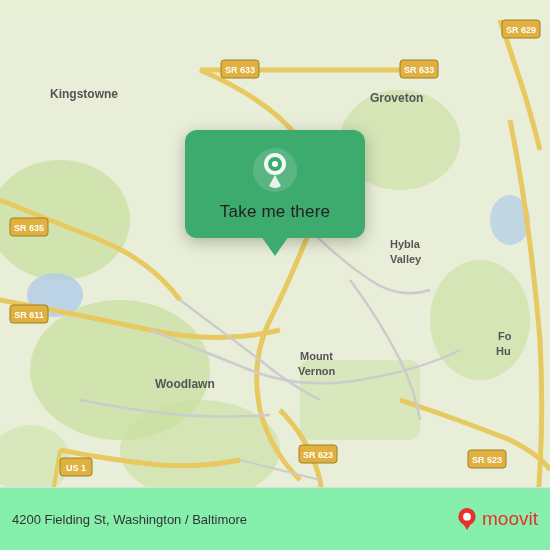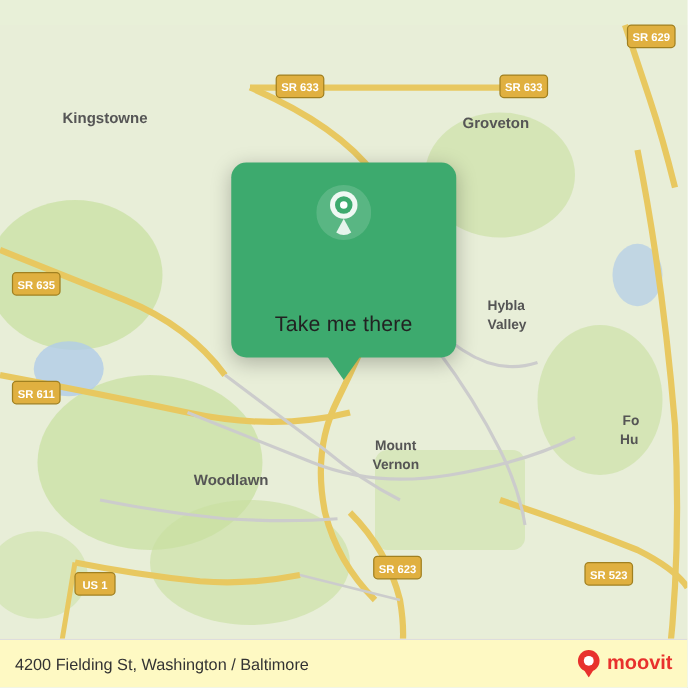--- a/index.html
+++ b/index.html
@@ -24,22 +24,22 @@
     #map-bg {
       position: absolute;
       top: 0; left: 0;
       width: 100%; height: 100%;
     }
 
     
     #bottom-bar {
       position: absolute;
       bottom: 0; left: 0; right: 0;
-      background: #fef9c3;
-      padding: 8px 12px;
+      background: #86efac;
+      padding: 20px 12px;
       display: flex;
       align-items: center;
       justify-content: space-between;
       border-top: 1px solid #ddd;
       z-index: 10;
     }
 
     #address-text {
       font-size: 13px;
       color: #333;
@@ -50,22 +50,22 @@
       align-items: center;
       gap: 4px;
     }
 
     #moovit-logo-pin {
       width: 22px;
       height: 22px;
     }
 
     #moovit-text {
-      font-size: 16px;
-      font-weight: bold;
+      font-size: 19px;
+      font-weight: normal;
       color: #e8312d;
     }
 
     
     #copyright {
       position: absolute;
       bottom: 38px;
       left: 8px;
       font-size: 10px;
       color: #666;
@@ -82,21 +82,20 @@
       transform: translateX(-50%);
       background: #3daa6e;
       border-radius: 12px;
       padding: 18px 28px 16px 28px;
       display: flex;
       flex-direction: column;
       align-items: center;
       z-index: 20;
       box-shadow: 0 4px 16px rgba(0,0,0,0.25);
       min-width: 180px;
-      gap: 48px;
     }
 
     #popup-card::after {
       content: '';
       position: absolute;
       bottom: -18px;
       left: 50%;
       transform: translateX(-50%);
       border-left: 14px solid transparent;
       border-right: 14px solid transparent;

